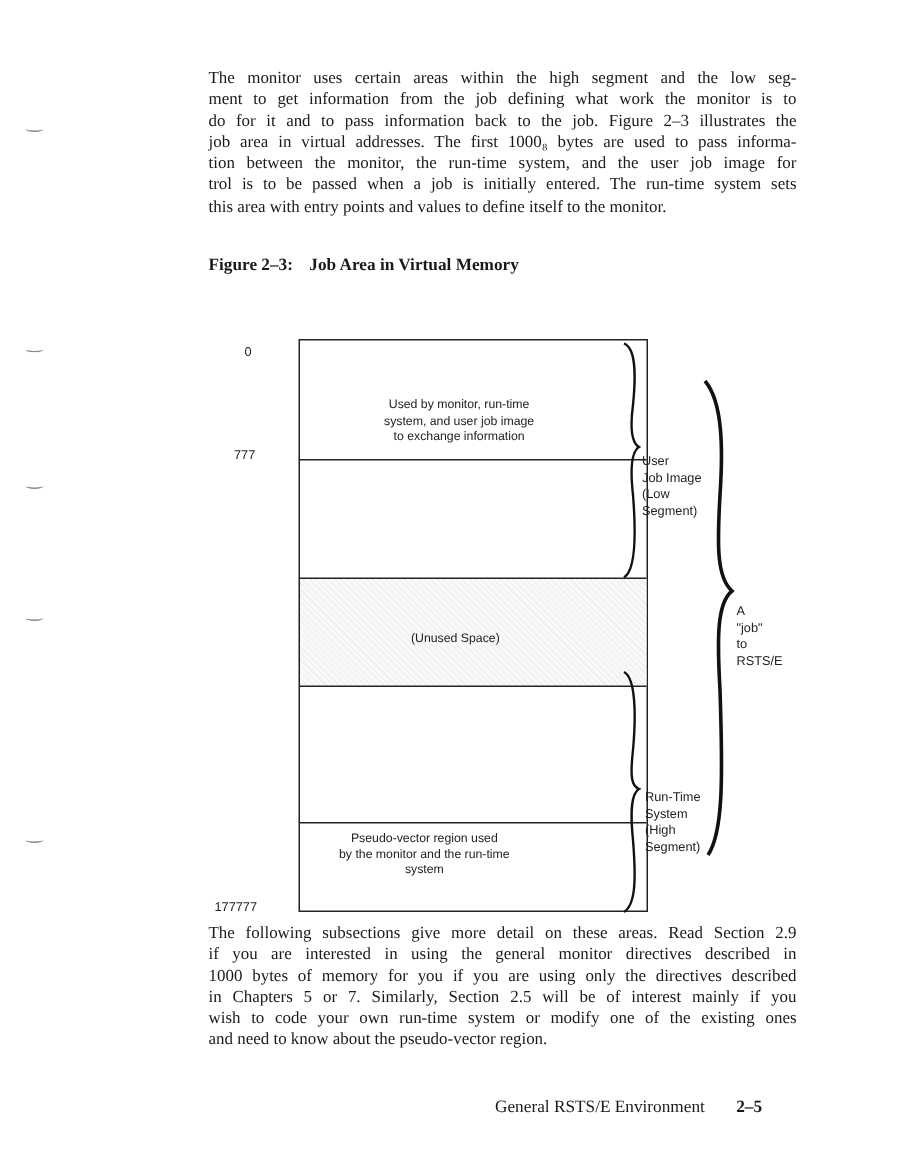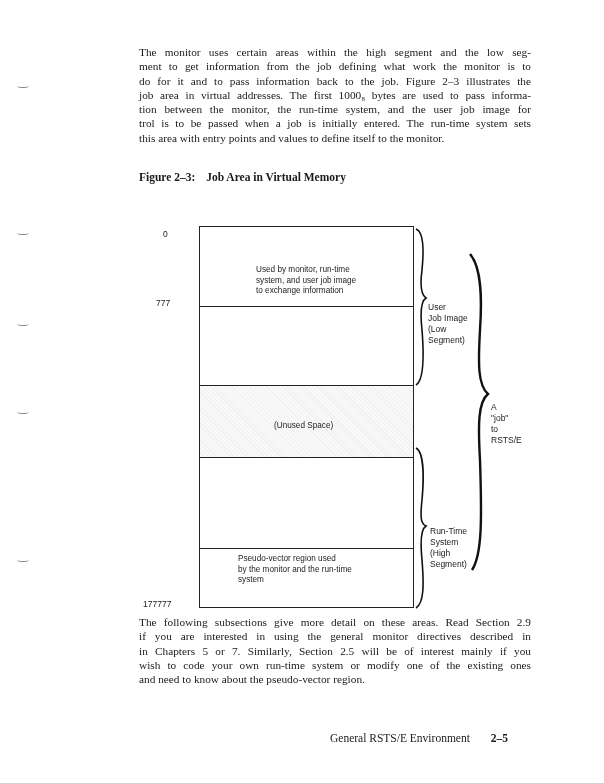--- a/index.html
+++ b/index.html
@@ -3,21 +3,21 @@
 <meta charset="utf-8">
 <style>
   html, body { margin:0; padding:0; background:#ffffff; }
   body { width:604px; height:783px; position:relative; overflow:hidden; font-family:"Liberation Serif", serif; color:#1a1a1a; }
   .para { position:absolute; left:139px; width:392px; font-size:11.3px; line-height:14.3px; text-align:justify; }
   .para .line { display:block; white-space:nowrap; text-align-last:justify; }
   .para .line.last { text-align-last:left; }
   .fig-title { position:absolute; left:139px; top:171px; font-size:11.5px; font-weight:bold; white-space:nowrap; }
   .fig-title .num { margin-right:8px;text-align:center; }
   .addr { position:absolute; font-family:"Liberation Sans", sans-serif; font-size:8.5px; color:#222; }
-  .box { position:absolute; left:199px; width:215px; border:1.3px solid #222; box-sizing:border-box; }
+  .box { position:absolute; left:199px; width:233px; border:1.3px solid #222; box-sizing:border-box;text-align:center; }
   .region { position:absolute; left:0; width:100%; box-sizing:border-box; border-bottom:1.3px solid #222; font-family:"Liberation Sans", sans-serif; font-size:8.2px; line-height:10.5px; color:#222; }
   .region:last-child { border-bottom:none; }
   .region.unused { background:repeating-linear-gradient(45deg,#f0f0f0 0 1px,#f9f9f9 1px 3px); }
   .region .txt { position:absolute; white-space:pre-line; }
   .label { position:absolute; font-family:"Liberation Sans", sans-serif; font-size:8.5px; line-height:11px; color:#222; white-space:pre-line;margin-top:16px; }
   .footer { position:absolute; top:732px; left:330px; font-size:11.5px; white-space:nowrap; }
   .footer .page { font-weight:bold; margin-left:18px; }
   .margin-mark { position:absolute; left:17px; width:12px; height:3px; border-bottom:1px solid #888; border-radius:0 0 50% 50%; }
   svg.braces { position:absolute; left:0; top:0; }
 </style>
@@ -48,21 +48,21 @@
     <span class="txt" style="left:56px; top:38px;">Used by monitor, run-time
 system, and user job image
 to exchange information</span>
   </div>
   <div class="region" style="top:80px; height:79px;"></div>
   <div class="region unused" style="top:159px; height:72px;">
     <span class="txt" style="left:74px; top:35px;">(Unused Space)</span>
   </div>
   <div class="region" style="top:231px; height:91px;"></div>
   <div class="region" style="top:322px; height:58px;">
-    <span class="txt" style="left:38px; top:5px;">Pseudo-vector region used
+    <span class="txt" style="left:26px; top:5px;">Pseudo-vector region used
 by the monitor and the run-time
 system</span>
   </div>
 </div>
 
 <svg class="braces" width="604" height="783">
 
   <path d="M416 229 C424 232,424 250,422 270 C420 285,421 295,426 298 C421 301,420 312,422 330 C424 355,424 380,416 385" fill="none" stroke="#111" stroke-width="1.6"></path>
 
   <path d="M416 448 C424 452,424 478,422 500 C420 518,421 524,426 526 C421 529,420 540,422 560 C424 585,424 603,416 608" fill="none" stroke="#111" stroke-width="1.6"></path>
@@ -79,20 +79,21 @@
 (High
 Segment)</div>
 <div class="label" style="left:491px; top:386px;">A
 "job"
 to
 RSTS/E</div>
 
 <div class="para" style="top:615px;">
   <span class="line">The following subsections give more detail on these areas. Read Section 2.9</span>
   <span class="line">if you are interested in using the general monitor directives described in</span>
+  <span class="line">1000 bytes of memory for you if you are using only the directives described</span>
   <span class="line">in Chapters 5 or 7. Similarly, Section 2.5 will be of interest mainly if you</span>
   <span class="line">wish to code your own run-time system or modify one of the existing ones</span>
   <span class="line last">and need to know about the pseudo-vector region.</span>
 </div>
 
 <div class="footer">
   <span>General RSTS/E Environment</span>
   <span class="page">2–5</span>
 </div>
 

